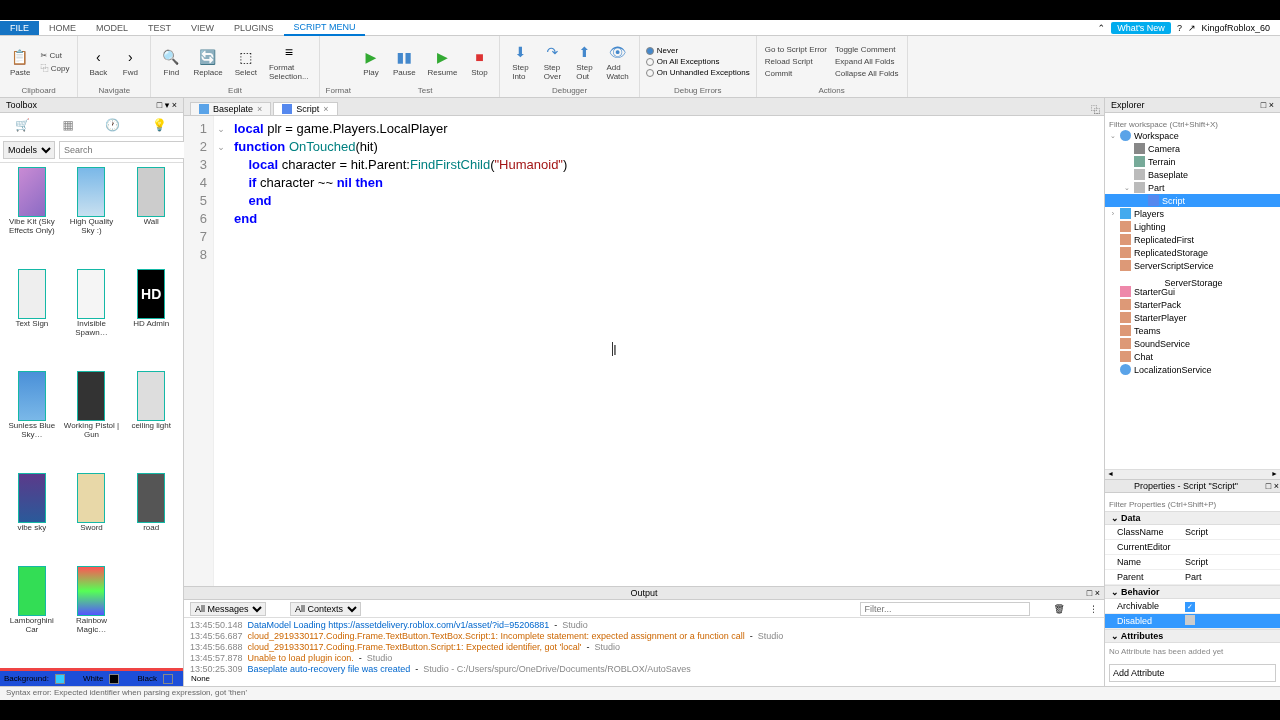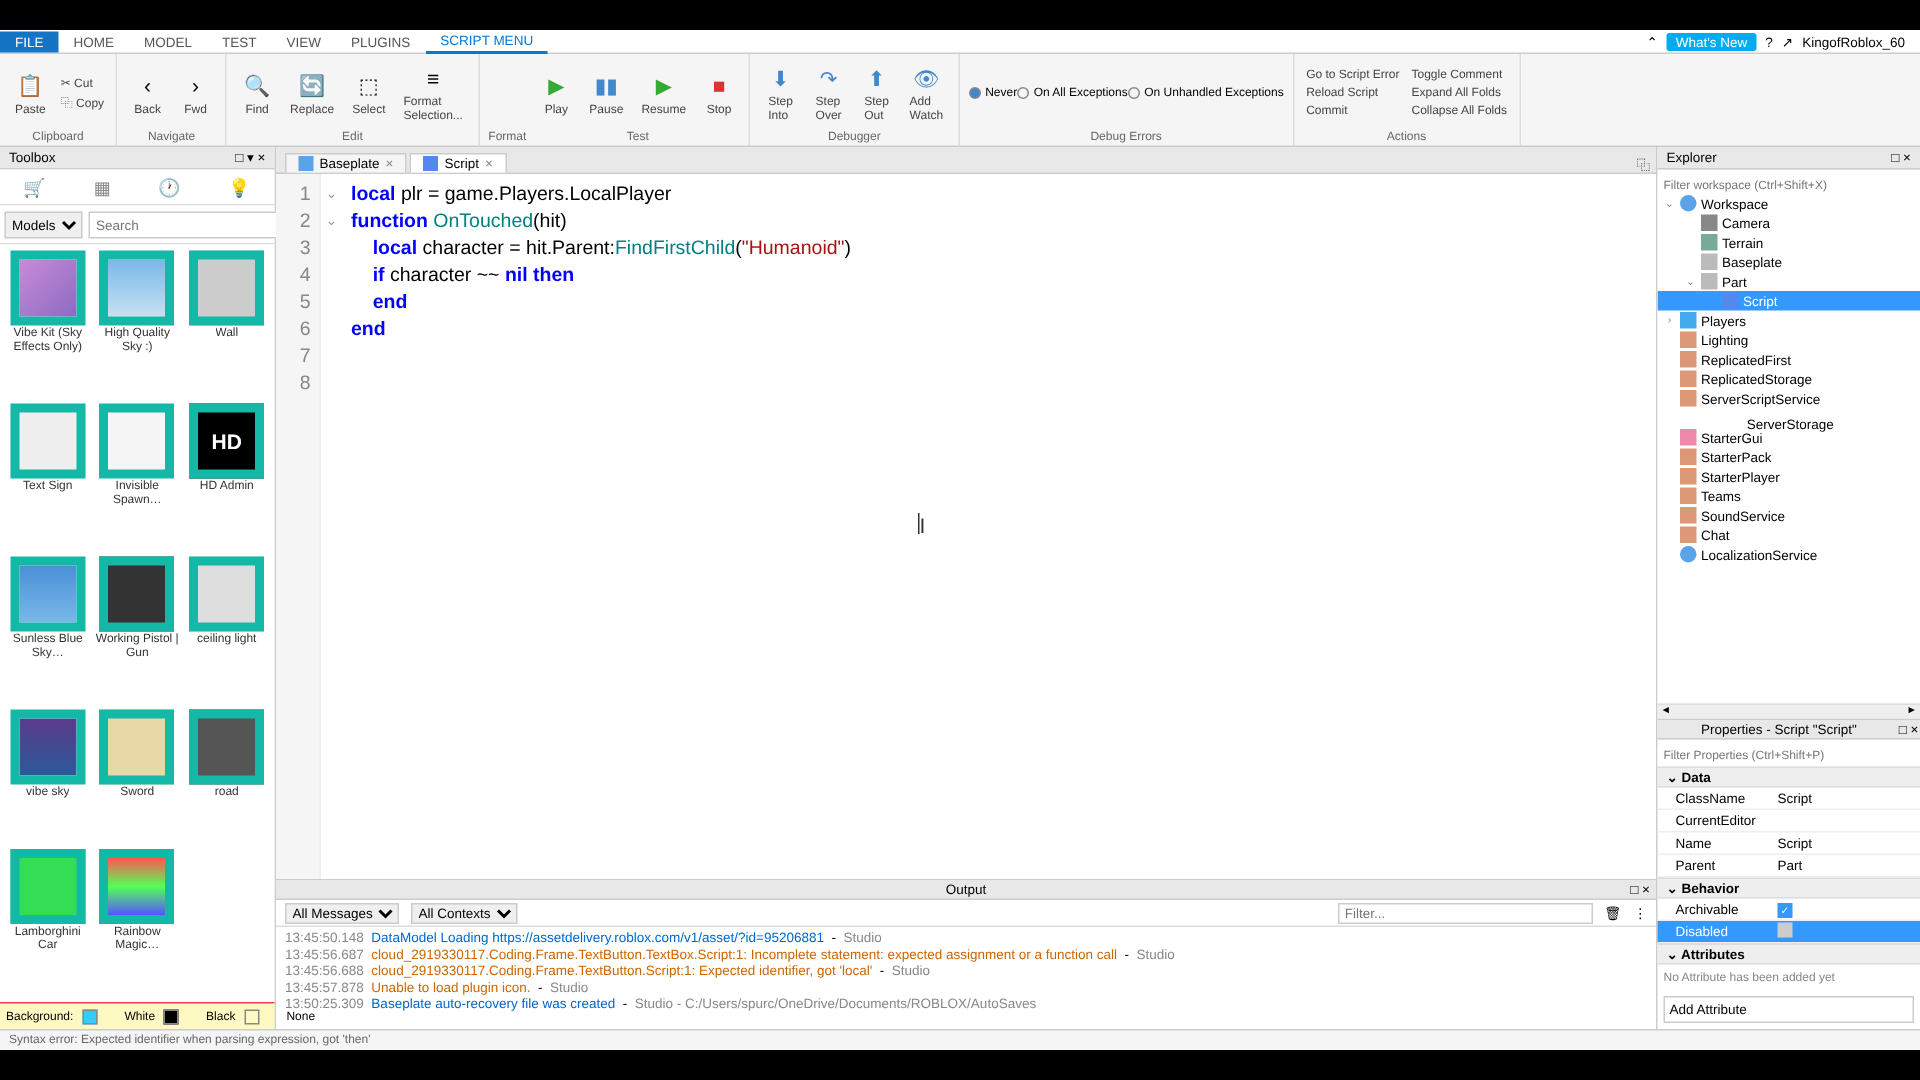--- a/index.html
+++ b/index.html
@@ -27,23 +27,23 @@
 .toolbox { width: 184px; background: #f0f0f0; border-right: 1px solid #ccc; display: flex; flex-direction: column; }
 .panel-header { background: #e8e8e8; font-size: 9px; padding: 2px 6px; border-bottom: 1px solid #ccc; display: flex; justify-content: space-between; align-items: center; }
 .tb-tabs { height: 24px; display: flex; align-items: center; justify-content: space-around; background: #fff; border-bottom: 1px solid #ddd; }
 .tb-tab { font-size: 12px; color: #888; }
 .tb-search { height: 26px; display: flex; align-items: center; gap: 4px; padding: 3px; background: #fff; border-bottom: 1px solid #ddd; }
 .tb-search select { font-size: 9px; width: 52px; height: 18px; border: 1px solid #ccc; }
 .tb-search input { flex: 1; font-size: 9px; height: 18px; border: 1px solid #ccc; padding: 0 4px; }
 .tb-search .sicon { font-size: 11px; color: #888; }
 .tb-grid { flex: 1; overflow-y: auto; background: #fff; padding: 4px; display: grid; grid-template-columns: repeat(3, 1fr); gap: 4px; }
 .tb-item { display: flex; flex-direction: column; align-items: center; }
-.tb-thumb { width: 50px; height: 50px; background: linear-gradient(135deg, #b8d4e8, #95c4e3); border: 6px solid #14b8a6; }
+.tb-thumb { width: 28px; height: 50px; background: linear-gradient(135deg, #b8d4e8, #95c4e3); border: 1px solid #14b8a6; }
 .tb-label { font-size: 8px; text-align: center; color: #333; word-break: break-word; max-height: 20px; overflow: hidden; }
-.tb-footer { height: 18px; background: #fef9c3; font-size: 8px; display: flex; align-items: center; gap: 6px; padding: 0 4px; border-top: 1px solid #ef4444; }
+.tb-footer { height: 18px; background: #1d4ed8; font-size: 8px; display: flex; align-items: center; gap: 6px; padding: 0 4px; border-top: 3px solid #ef4444; }
 .tb-footer .opt { display: flex; align-items: center; gap: 18px; }
 .tb-footer .sw { width: 10px; height: 10px; border: 1px solid #888; }
 .editor { flex: 1; display: flex; flex-direction: column; }
 .tabs { height: 18px; background: #e8e8e8; border-bottom: 1px solid #ccc; display: flex; align-items: end; padding-left: 6px; gap: 2px; }
 .tab { background: #f5f5f5; border: 1px solid #ccc; border-bottom: none; font-size: 9px; padding: 1px 8px; display: flex; align-items: center; gap: 4px; }
 .tab.active { background: #fff; }
 .tab .ticon { width: 10px; height: 10px; }
 .tab .tclose { color: #888; }
 .code { flex: 1; background: #fff; display: flex; font-family: 'Consolas', monospace; font-size: 13px; overflow: auto; position: relative; }
 .gutter { width: 30px; background: #f5f5f5; text-align: right; padding: 4px 6px 4px 0; color: #888; border-right: 1px solid #eee; }
@@ -53,21 +53,21 @@
 .lines { flex: 1; padding: 4px 6px; }
 .lines .line { line-height: 18px; white-space: pre; }
 .lines .line.hl { background: #f0f0f0; }
 .kw { color: #0000ff; font-weight: bold; }
 .fn { color: #008080; }
 .str { color: #a31515; }
 .nil { color: #0000ff; font-weight: bold; }
 .caret { position: absolute; left: 428px; top: 226px; width: 1px; height: 14px; border-left: 1px solid #333; font-size: 14px; color: #333; }
 .output { height: 100px; border-top: 1px solid #ccc; display: flex; flex-direction: column; }
 .out-header { background: #e8e8e8; font-size: 9px; text-align: center; padding: 1px; border-bottom: 1px solid #ccc; position: relative; }
-.out-tools { height: 18px; background: #fff; border-bottom: 1px solid #ddd; display: flex; align-items: center; gap: 8px; padding: 0 6px; font-size: 9px; }
+.out-tools { height: 18px; background: #fff; border-bottom: 1px solid #ddd; display: flex; align-items: center; gap: 24px; padding: 0 6px; font-size: 9px; }
 .out-tools select { font-size: 9px; border: 1px solid #ccc; height: 14px; }
 .out-tools .ospace { flex: 1; }
 .out-tools input { width: 170px; font-size: 9px; height: 14px; border: 1px solid #ccc; padding: 0 4px; }
 .out-body { flex: 1; font-family: 'Consolas', monospace; font-size: 9px; padding: 2px 6px; overflow: auto; }
 .out-body div { line-height: 11px; white-space: pre; }
 .ts { color: #888; }
 .msg { color: #0066cc; }
 .msg.warn { color: #cc6600; }
 .src { color: #888; }
 .rpanel { width: 176px; display: flex; flex-direction: column; border-left: 1px solid #ccc; }
@@ -213,21 +213,21 @@
         <div class="rbtn">
             <span class="ricon" style="color:#48c">👁</span>
             <span class="rlabel" style="white-space:pre">Add
 Watch</span>
           </div>
       </div>
       <div class="label">Debugger</div>
     </div>
     <div class="rgroup">
       <div class="items">
-        <div style="display:flex;">
+        <div style="display:flex;flex-direction:column">
           <div class="radio">
               <span class="dot" style="background:#48c"></span>
               <span>Never</span>
             </div>
           <div class="radio">
               <span class="dot"></span>
               <span>On All Exceptions</span>
             </div>
           <div class="radio">
               <span class="dot"></span>

